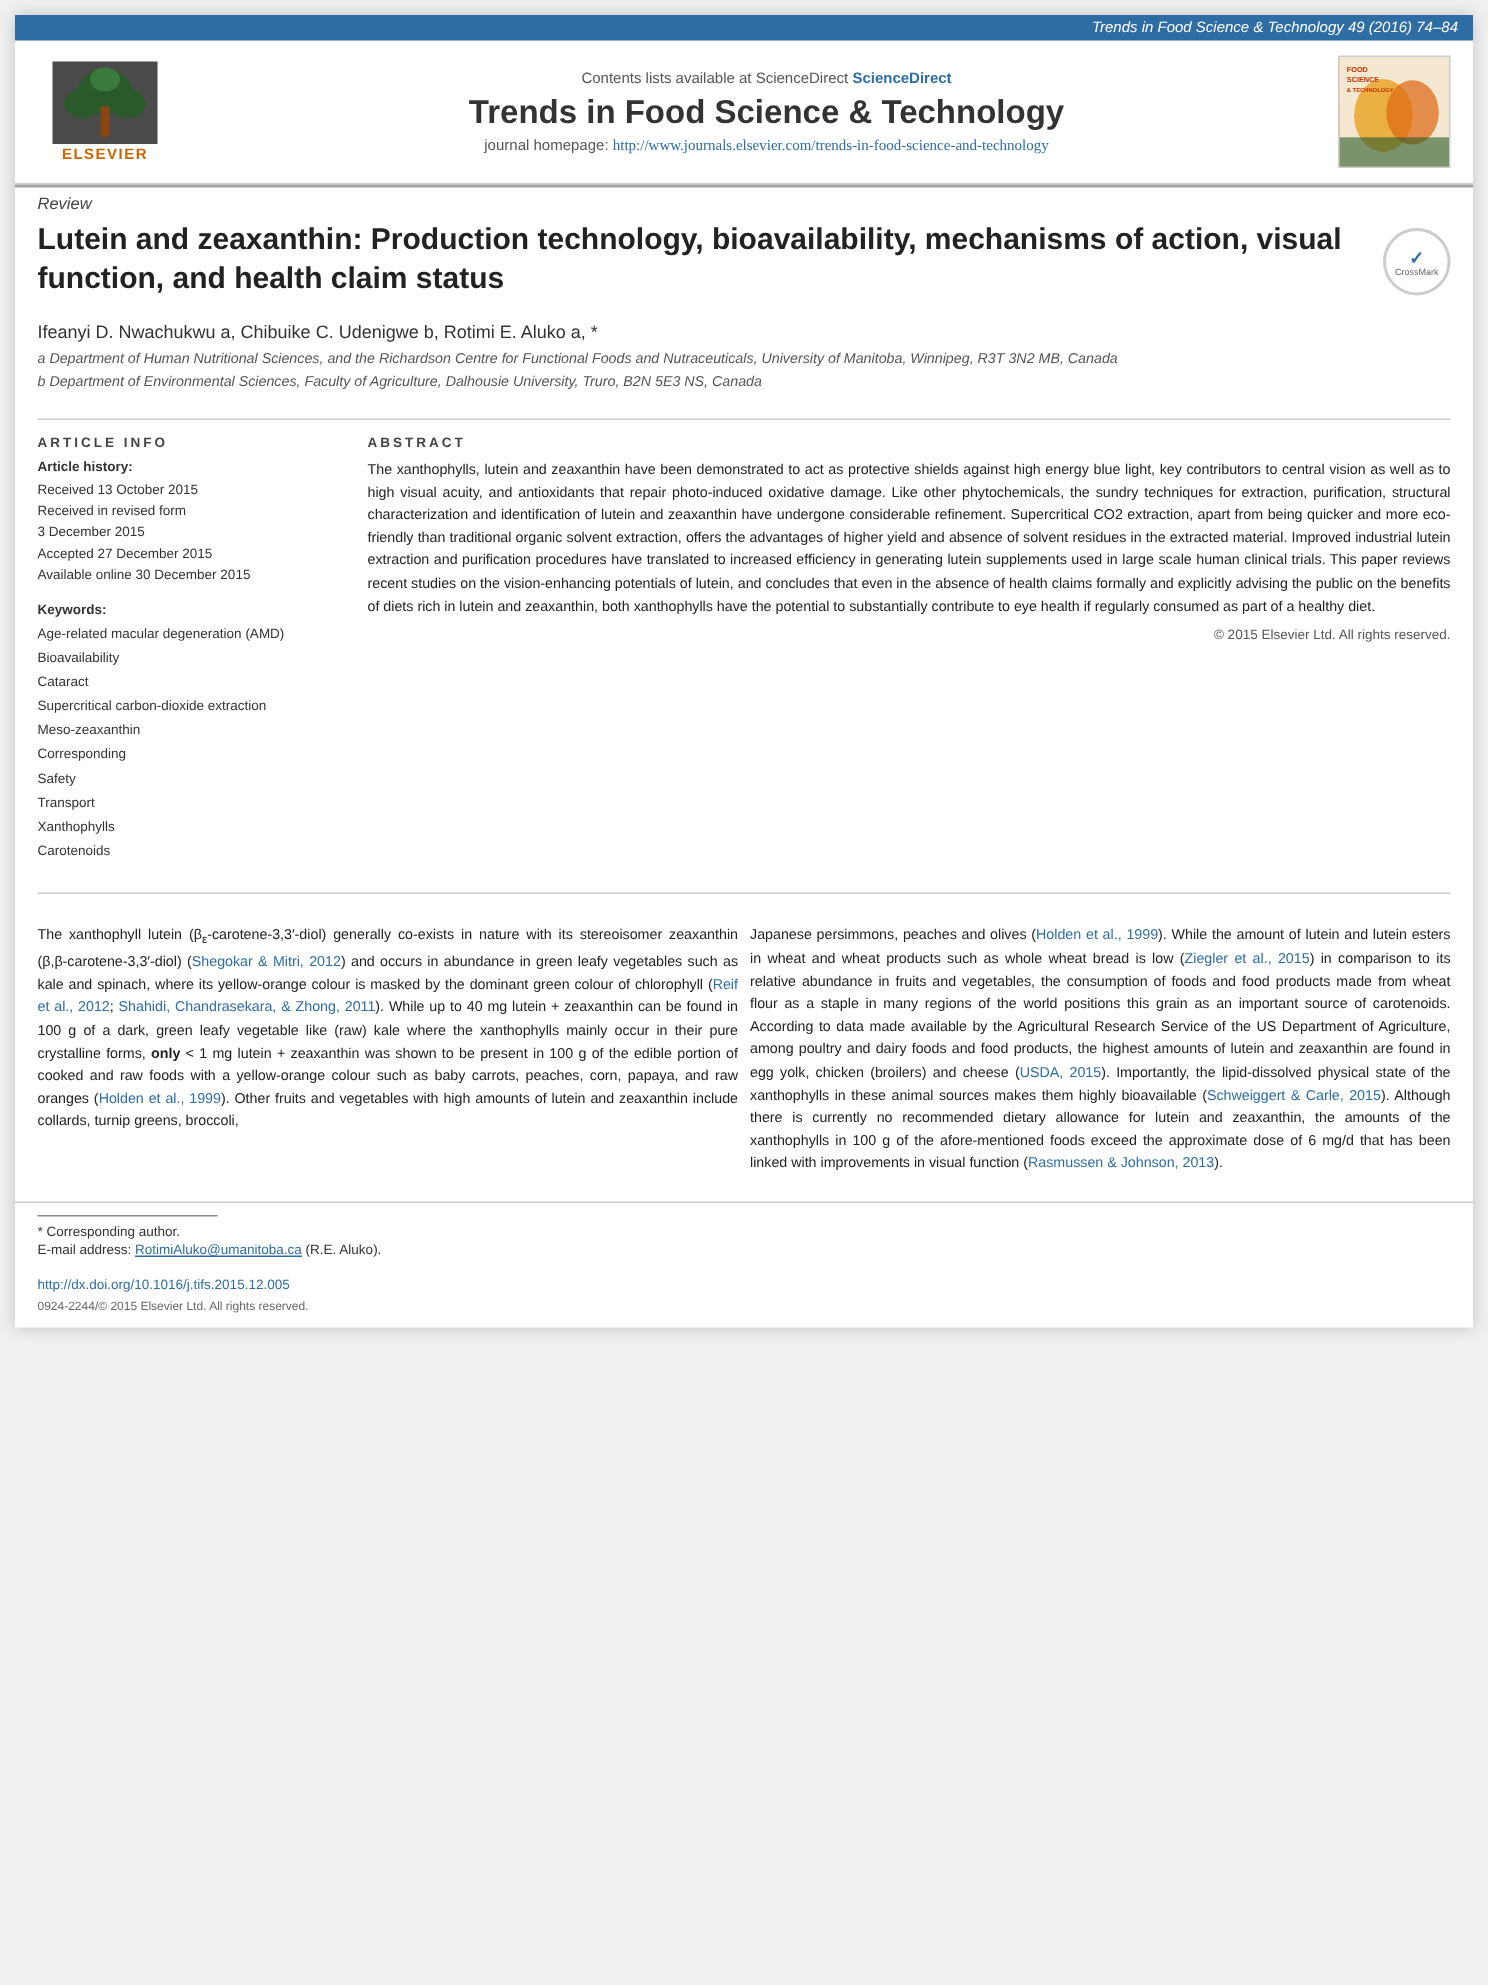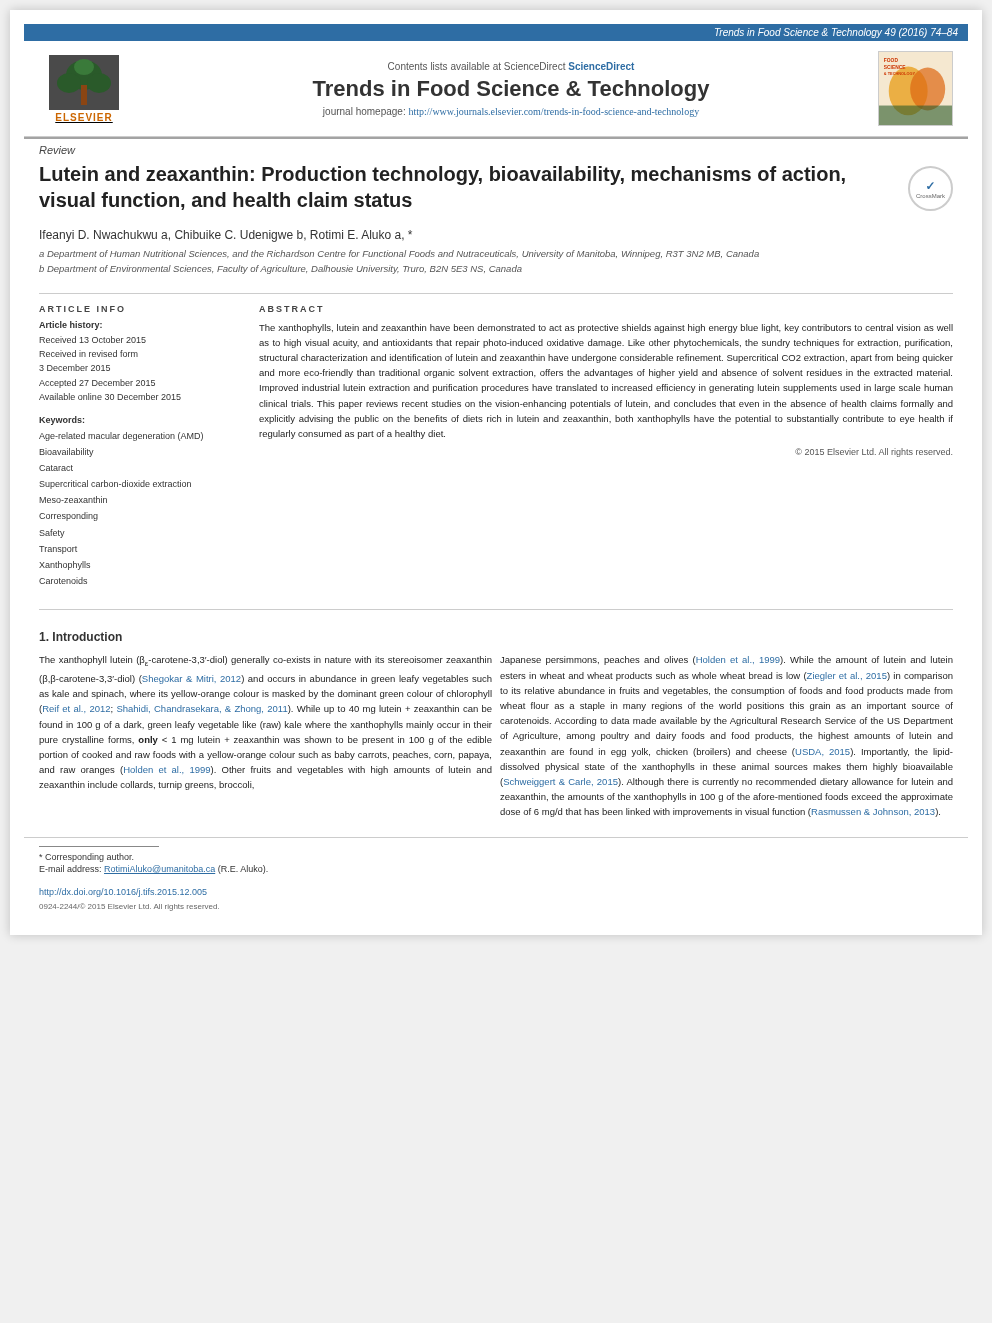--- a/index.html
+++ b/index.html
@@ -6,21 +6,21 @@
     body {
       font-family: Arial, sans-serif;
       background: #f0f0f0;
       display: flex;
       justify-content: center;
       padding: 10px;
     }
     .page {
       width: 992px;
       background: white;
-      padding: 14px;
+      padding: 0;
       box-shadow: 0 0 10px rgba(0,0,0,0.2);
     }
     .top-bar {
       background: #2e6da4;
       color: white;
       text-align: right;
       font-size: 10px;
       padding: 3px 10px;
       font-style: italic;
     }
@@ -29,21 +29,20 @@
       align-items: center;
       padding: 10px 15px;
       border-bottom: 1px solid #ccc;
     }
     .elsevier-logo {
       width: 90px;
       margin-right: 15px;
       display: flex;
       flex-direction: column;
       align-items: center;
-      text-decoration: underline;
     }
     .elsevier-tree {
       width: 70px;
       height: 55px;
       background: #5a5a5a;
       position: relative;
       display: flex;
       align-items: flex-end;
       justify-content: center;
       overflow: hidden;
@@ -361,24 +360,20 @@
       <div class="abstract-text">
         <span>The xanthophylls, lutein and zeaxanthin have been demonstrated to act as protective shields against high energy blue light, key contributors to central vision as well as to high visual acuity, and antioxidants that repair photo-induced oxidative damage. Like other phytochemicals, the sundry techniques for extraction, purification, structural characterization and identification of lutein and zeaxanthin have undergone considerable refinement. Supercritical CO2 extraction, apart from being quicker and more eco-friendly than traditional organic solvent extraction, offers the advantages of higher yield and absence of solvent residues in the extracted material. Improved industrial lutein extraction and purification procedures have translated to increased efficiency in generating lutein supplements used in large scale human clinical trials. This paper reviews recent studies on the vision-enhancing potentials of lutein, and concludes that even in the absence of health claims formally and explicitly advising the public on the benefits of diets rich in lutein and zeaxanthin, both xanthophylls have the potential to substantially contribute to eye health if regularly consumed as part of a healthy diet.</span>
       </div>
       <div class="copyright-line">© 2015 Elsevier Ltd. All rights reserved.</div>
     </div>
   </div>
 
   <hr class="divider">
 
   <div class="body-section">
-    <div class="intro-heading">
-      <span>1.</span>
-      <span>Introduction</span>
-    </div>
 
     <div class="body-two-col">
       <div class="body-left">
         <p>
           The xanthophyll lutein (β<sub>ε</sub>-carotene-3,3′-diol) generally co-exists in nature with its stereoisomer zeaxanthin (β,β-carotene-3,3′-diol) (<a href="#" class="inline-ref">Shegokar &amp; Mitri, 2012</a>) and occurs in abundance in green leafy vegetables such as kale and spinach, where its yellow-orange colour is masked by the dominant green colour of chlorophyll (<a href="#" class="inline-ref">Reif et al., 2012</a>; <a href="#" class="inline-ref">Shahidi, Chandrasekara, &amp; Zhong, 2011</a>). While up to 40 mg lutein + zeaxanthin can be found in 100 g of a dark, green leafy vegetable like (raw) kale where the xanthophylls mainly occur in their pure crystalline forms, <strong>only</strong> &lt; 1 mg lutein + zeaxanthin was shown to be present in 100 g of the edible portion of cooked and raw foods with a yellow-orange colour such as baby carrots, peaches, corn, papaya, and raw oranges (<a href="#" class="inline-ref">Holden et al., 1999</a>). Other fruits and vegetables with high amounts of lutein and zeaxanthin include collards, turnip greens, broccoli,
         </p>
       </div>
       <div class="body-right">
         <p>
           Japanese persimmons, peaches and olives (<a href="#" class="inline-ref">Holden et al., 1999</a>). While the amount of lutein and lutein esters in wheat and wheat products such as whole wheat bread is low (<a href="#" class="inline-ref">Ziegler et al., 2015</a>) in comparison to its relative abundance in fruits and vegetables, the consumption of foods and food products made from wheat flour as a staple in many regions of the world positions this grain as an important source of carotenoids. According to data made available by the Agricultural Research Service of the US Department of Agriculture, among poultry and dairy foods and food products, the highest amounts of lutein and zeaxanthin are found in egg yolk, chicken (broilers) and cheese (<a href="#" class="inline-ref">USDA, 2015</a>). Importantly, the lipid-dissolved physical state of the xanthophylls in these animal sources makes them highly bioavailable (<a href="#" class="inline-ref">Schweiggert &amp; Carle, 2015</a>). Although there is currently no recommended dietary allowance for lutein and zeaxanthin, the amounts of the xanthophylls in 100 g of the afore-mentioned foods exceed the approximate dose of 6 mg/d that has been linked with improvements in visual function (<a href="#" class="inline-ref">Rasmussen &amp; Johnson, 2013</a>).

